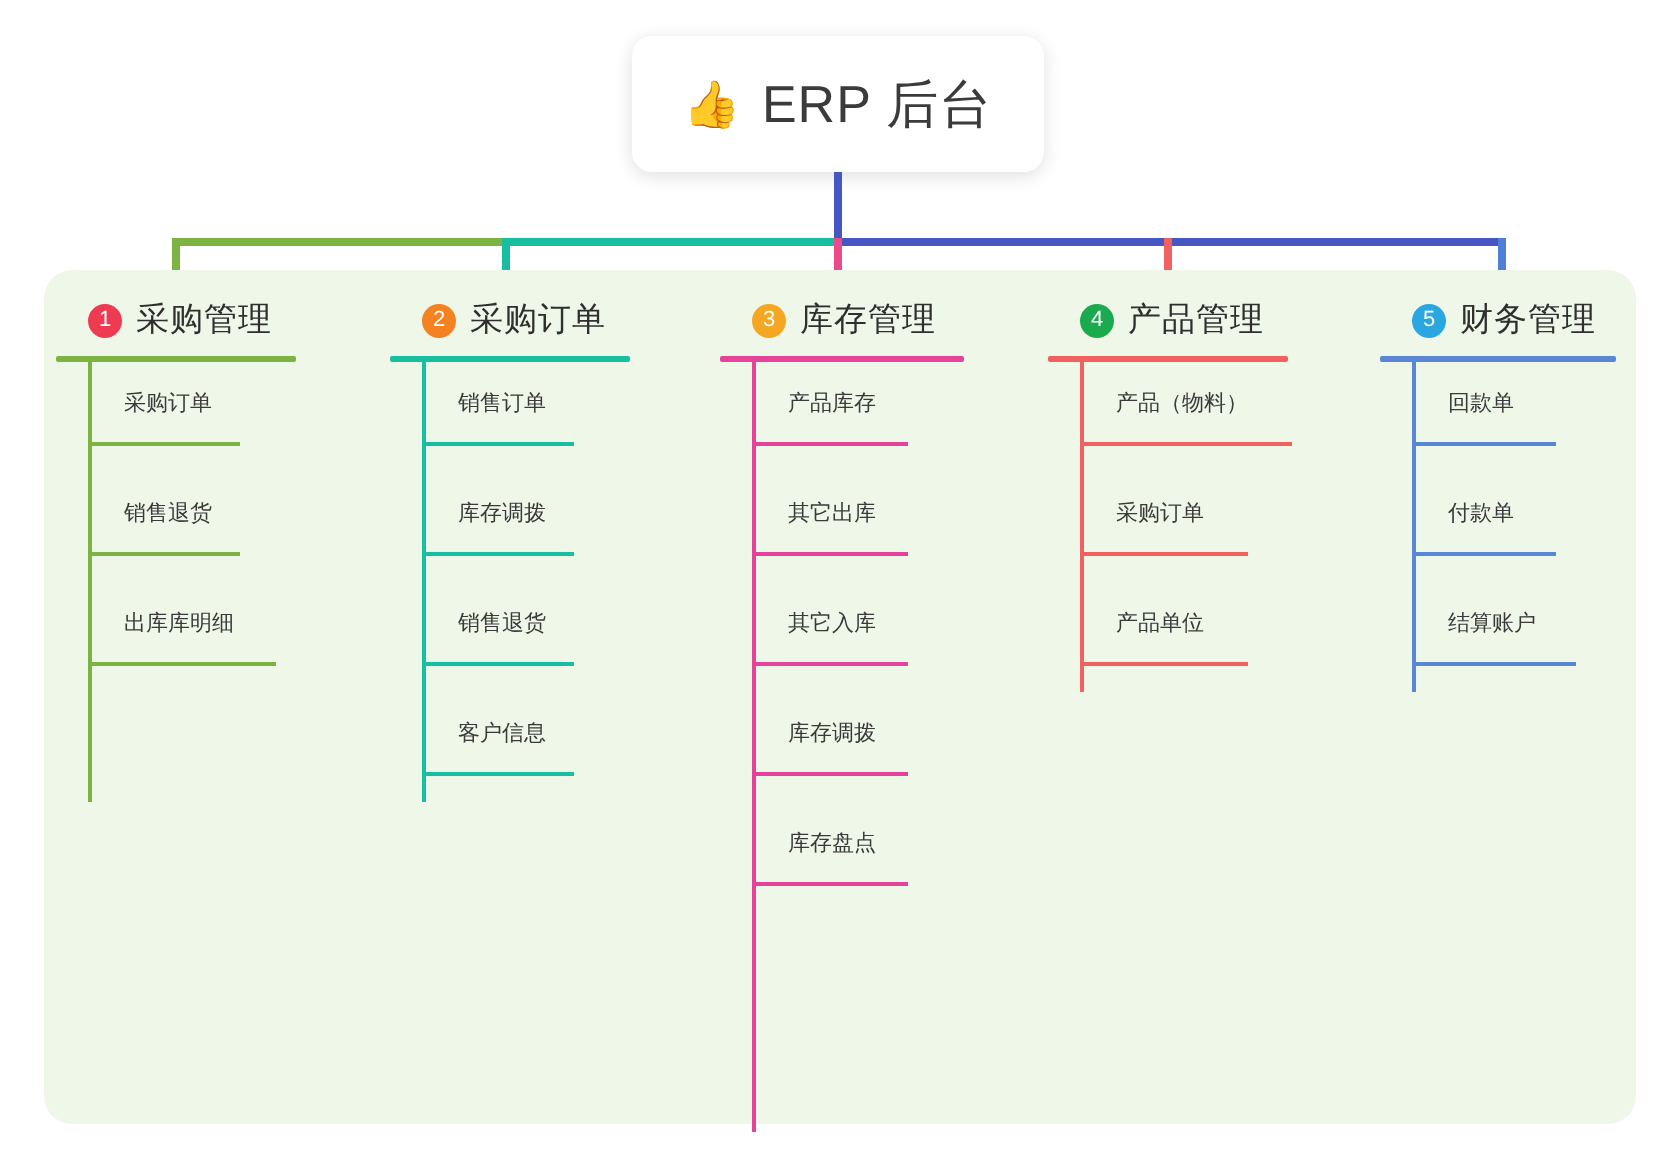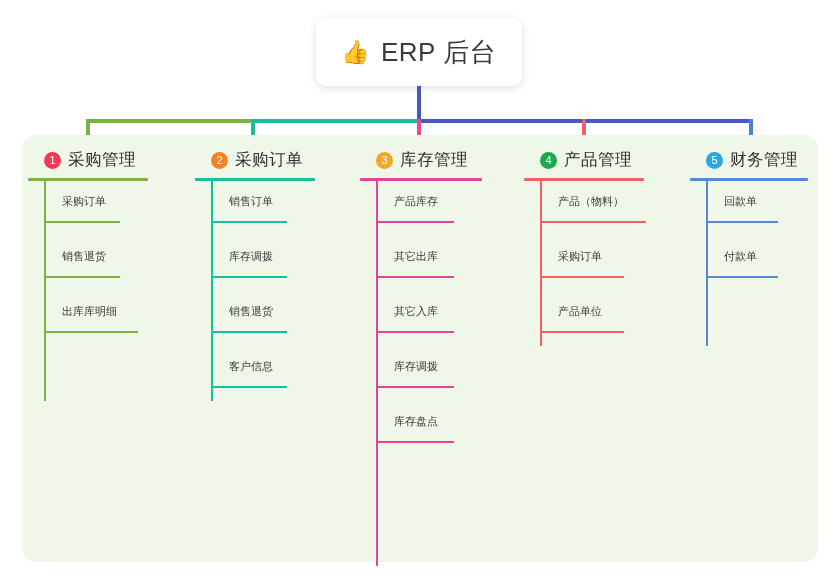--- a/index.html
+++ b/index.html
@@ -258,15 +258,19 @@
       <div class="col-body">
         <div class="spine" style="background: rgb(90, 134, 216); height: 165px;"></div>
         <div class="leaf">
           <span class="leaf-label">回款单</span>
           <div class="leaf-rule" style="background: rgb(90, 134, 216); width: 72px;"></div>
         </div>
         <div class="leaf">
           <span class="leaf-label">付款单</span>
           <div class="leaf-rule" style="background: rgb(90, 134, 216); width: 72px;"></div>
         </div>
+        <div class="leaf">
+          <span class="leaf-label">结算账户</span>
+          <div class="leaf-rule" style="background: rgb(90, 134, 216); width: 82px;"></div>
+        </div>
       </div>
     </div>
   </div>
 
 </body></html>

